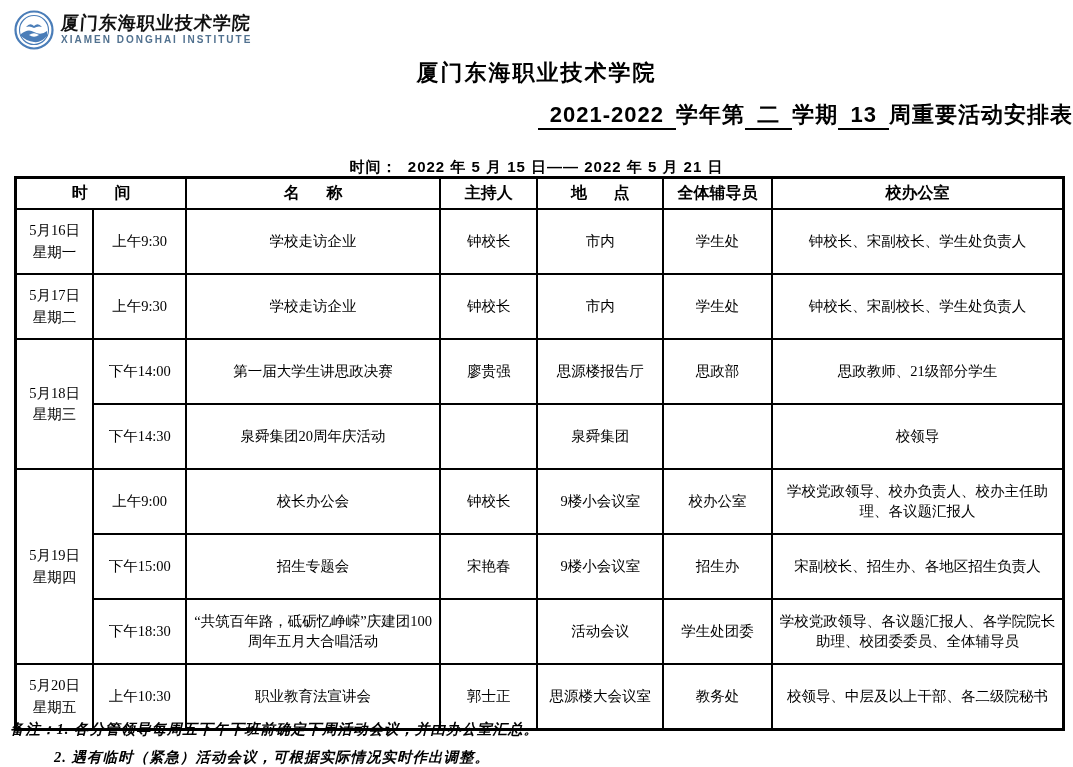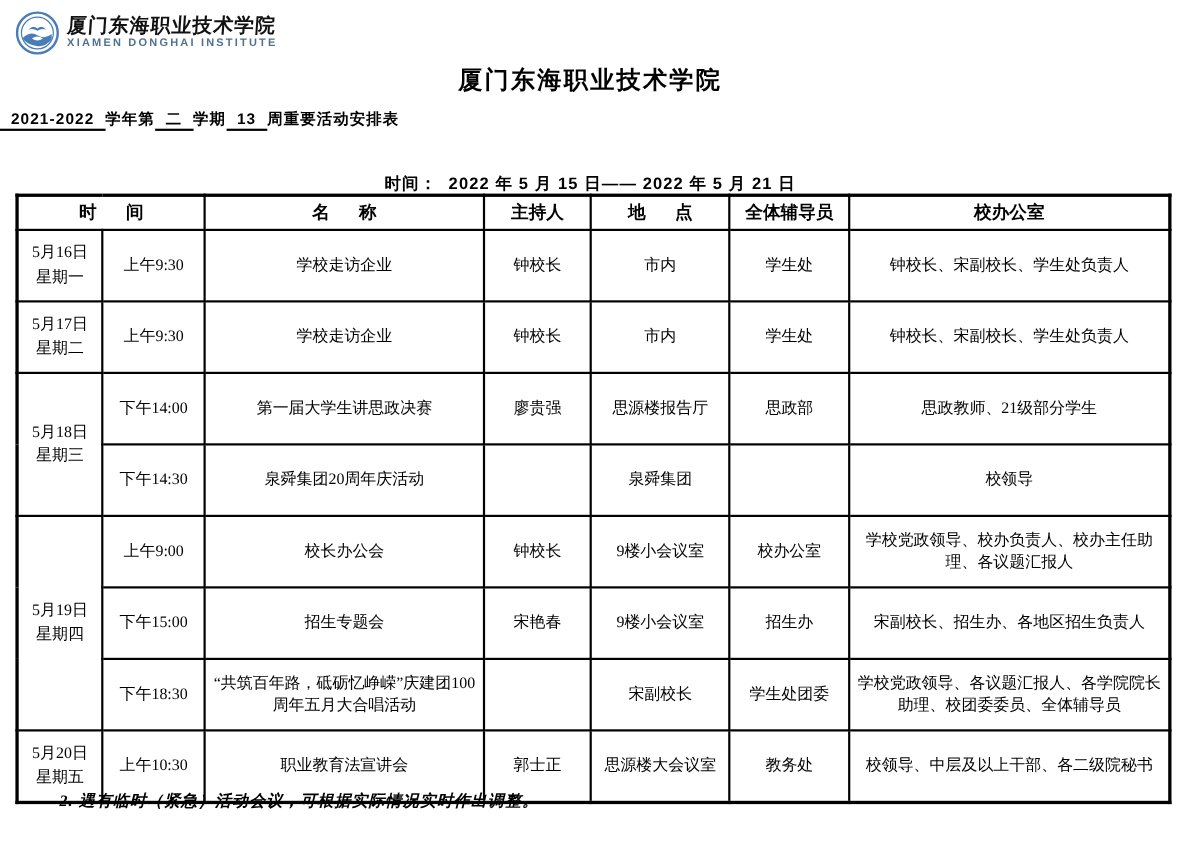--- a/index.html
+++ b/index.html
@@ -18,22 +18,22 @@
   }
   .logo-en{
     font-size:10px;letter-spacing:2px;font-weight:700;margin-top:2px;
   }
   
   .doc-title{
     position:absolute;top:58px;left:0;width:100%;text-align:center;
     font-size:22px;font-weight:bold;letter-spacing:2px;
   }
   .doc-subtitle{
-    position:absolute;top:100px;left:0;width:100%;text-align:left;
-    font-size:14px;font-weight:bold;letter-spacing:1px;white-space:pre;
+    position:absolute;top:100px;left:0;width:100%;text-align:right;
+    font-size:22px;font-weight:bold;letter-spacing:1px;white-space:pre;
   }
   .doc-subtitle .u{border-bottom:2px solid #000;padding:0 5px 1px 5px;}
   .doc-timeline{
     position:absolute;top:158px;left:0;width:100%;text-align:center;
     font-size:15px;font-weight:bold;white-space:pre;letter-spacing:1px;
   }
   
   .schedule-wrap{position:absolute;left:14px;top:176px;width:1051px;}
   table.schedule{
     width:100%;border-collapse:collapse;table-layout:fixed;
@@ -166,35 +166,36 @@
           <td class="cell-name">招生专题会</td>
           <td class="cell-host">宋艳春</td>
           <td class="cell-place">9楼小会议室</td>
           <td class="cell-org">招生办</td>
           <td class="cell-participants">宋副校长、招生办、各地区招生负责人</td>
         </tr>
         <tr>
           <td class="cell-time">下午18:30</td>
           <td class="cell-name">“共筑百年路，砥砺忆峥嵘”庆建团100周年五月大合唱活动</td>
           <td class="cell-host"></td>
-          <td class="cell-place">宋副校长</td>
+          <td class="cell-place">活动会议</td>
           <td class="cell-org">学生处团委</td>
           <td class="cell-participants">学校党政领导、各议题汇报人、各学院院长助理、校团委委员、全体辅导员</td>
         </tr>
         <tr>
           <td rowspan="1" class="cell-date">
             <div>5月20日</div>
             <div>星期五</div>
           </td>
           <td class="cell-time">上午10:30</td>
           <td class="cell-name">职业教育法宣讲会</td>
           <td class="cell-host">郭士正</td>
           <td class="cell-place">思源楼大会议室</td>
           <td class="cell-org">教务处</td>
           <td class="cell-participants">校领导、中层及以上干部、各二级院秘书</td>
         </tr>
       </tbody>
     </table>
 </div>
 
 <div class="notes">
+  <div><span>备注：</span><span>1. 各分管领导每周五下午下班前确定下周活动会议，并由办公室汇总。</span></div>
   <div class="note-line2">2. 遇有临时（紧急）活动会议，可根据实际情况实时作出调整。</div>
 </div>
 
 </body></html>

